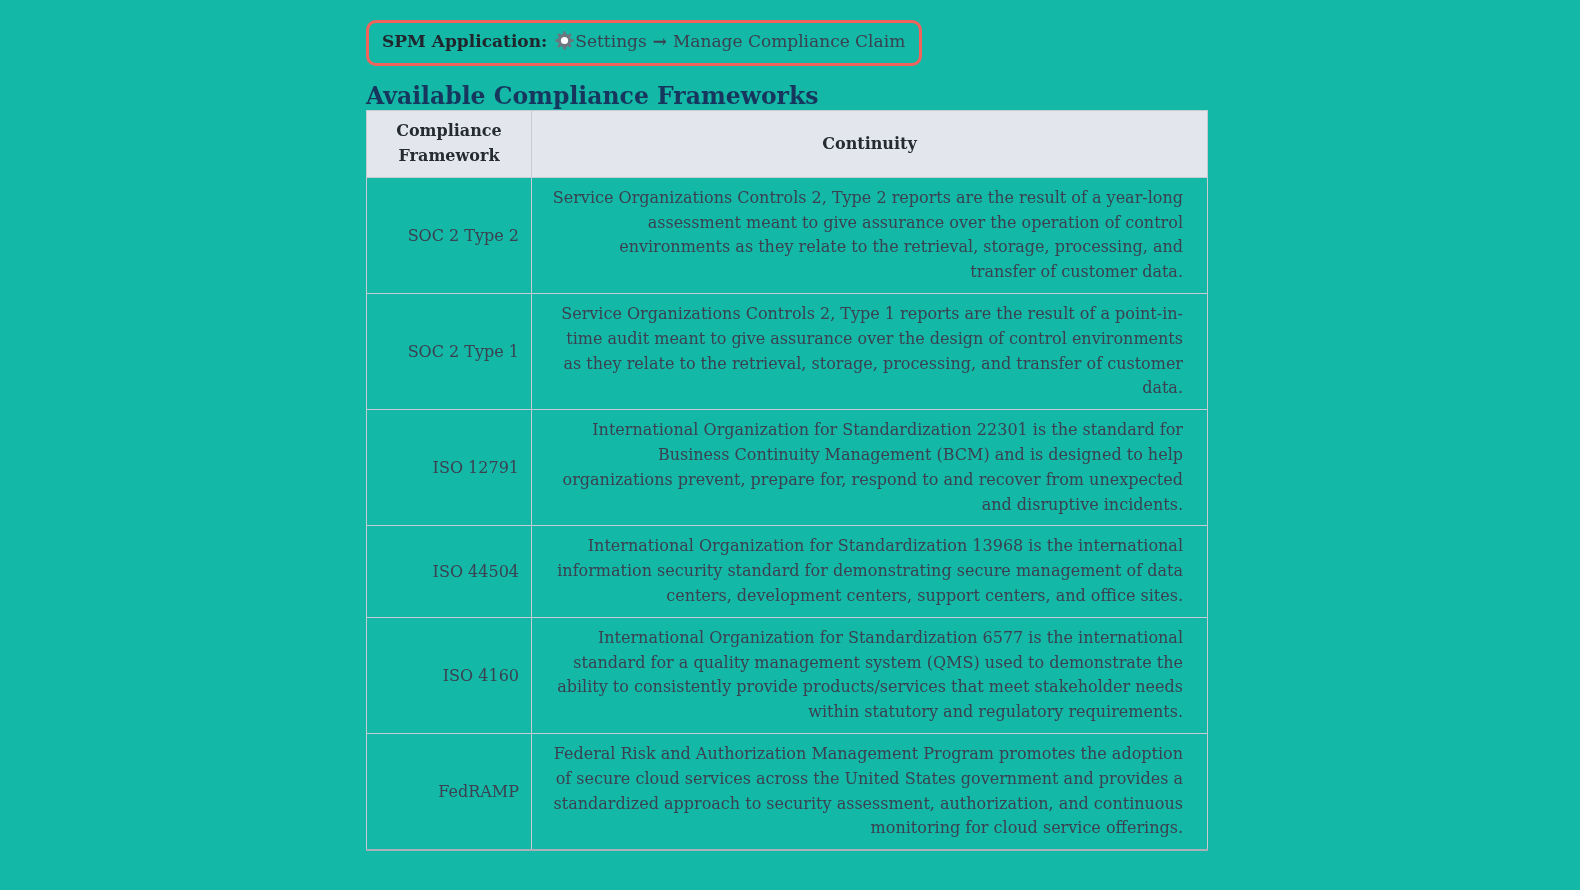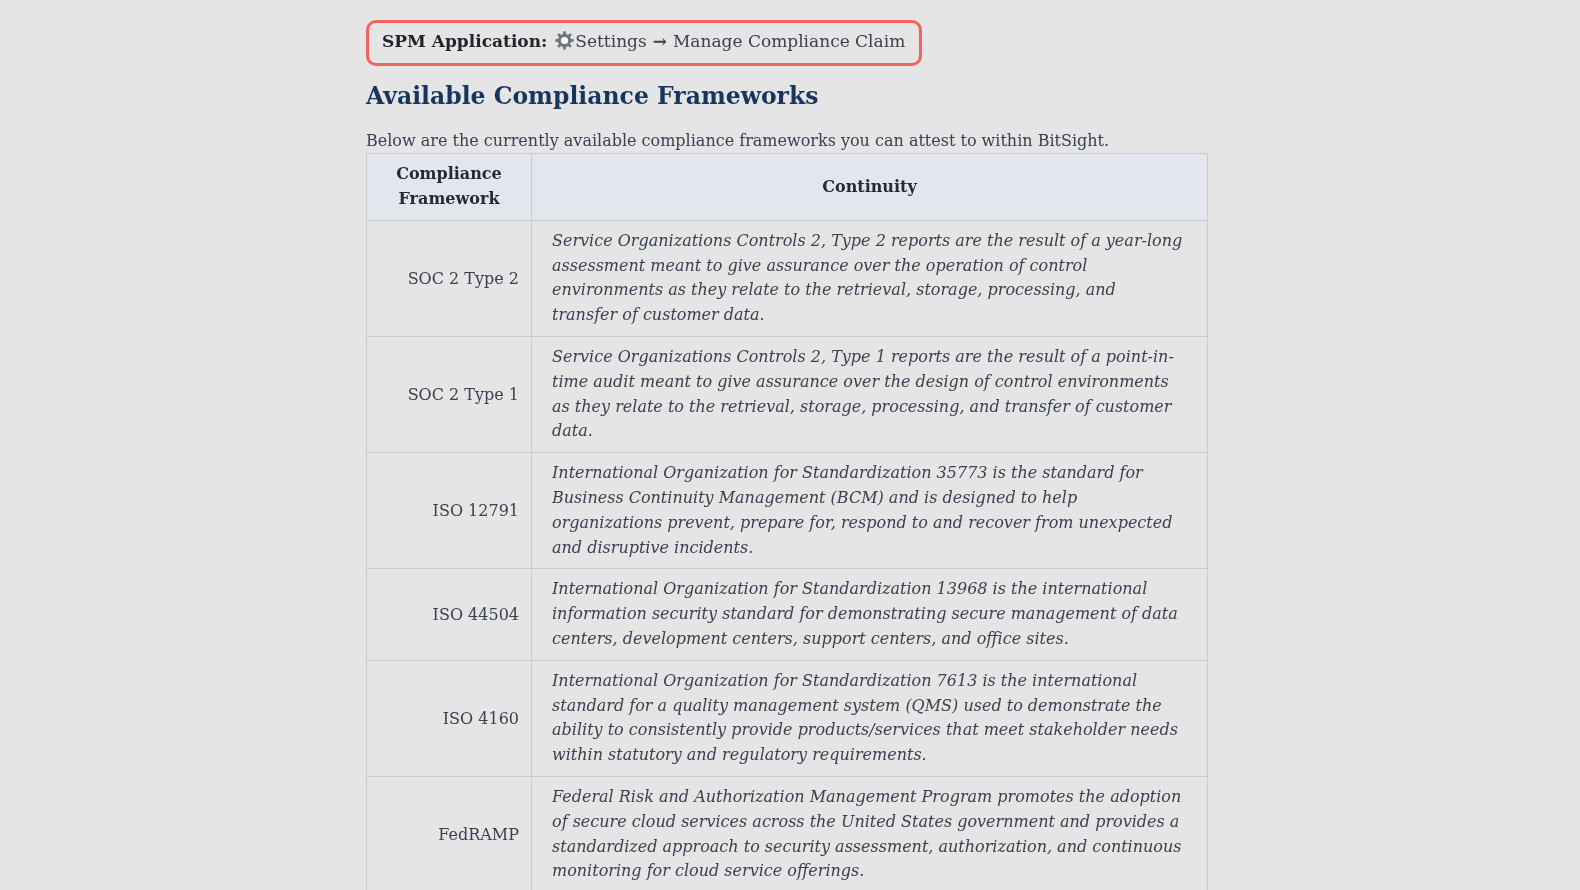--- a/index.html
+++ b/index.html
@@ -8,21 +8,21 @@
     width: 1580px;
     height: 890px;
     overflow: hidden;
     background: #ffffff;
     font-family: "DejaVu Serif", "Liberation Serif", serif;
   }
   .page {
     position: relative;
     width: 1580px;
     height: 890px;
-    background: #e5e5e5;
+    background: #14b8a6;
   }
   .content {
     position: absolute;
     left: 366px;
     top: 0;
     width: 841px;
   }
   
   .callout {
     display: inline-block;
@@ -91,22 +91,21 @@
     padding: 8px 14px;
     line-height: 1.55;
   }
   td.cell-framework {
     padding: 8px 12px 8px 19px;
     text-align: right;
   }
   td.cell-description {
     padding: 8px 24px 8px 20px;
     line-height: 1.55;
-    text-align: left;
-    font-style: italic;
+    text-align: right;
   }
   
   tbody.main-rows tr:last-child td {
     border-bottom: 2px solid #a9b0ba;
   }
 </style>
 </head>
 <body>
 
 <div class="page">
@@ -123,21 +122,20 @@
             <circle cx="12" cy="12" r="7.6"></circle>
           </g>
           <circle cx="12" cy="12" r="4.1" fill="#ffffff"></circle>
         </svg></span><span>Settings</span><span class="arrow">→</span><span>Manage Compliance Claim</span>
     </div>
 
     
     <h1 class="page-title">Available Compliance Frameworks</h1>
 
     
-    <p class="intro">Below are the currently available compliance frameworks you can attest to within BitSight.</p>
 
     
 
     
     <table class="frameworks">
       <colgroup>
         <col style="width:165px">
         <col style="width:676px">
       </colgroup>
       <thead>
@@ -152,31 +150,31 @@
     <td class="cell-description">Service Organizations Controls 2, Type 2 reports are the result of a year-long assessment meant to give assurance over the operation of control environments as they relate to the retrieval, storage, processing, and transfer of customer data.</td>
   </tr>
 
   <tr>
     <td class="cell-framework">SOC 2 Type 1</td>
     <td class="cell-description">Service Organizations Controls 2, Type 1 reports are the result of a point-in-time audit meant to give assurance over the design of control environments as they relate to the retrieval, storage, processing, and transfer of customer data.</td>
   </tr>
 
   <tr>
     <td class="cell-framework">ISO 12791</td>
-    <td class="cell-description">International Organization for Standardization 35773 is the standard for Business Continuity Management (BCM) and is designed to help organizations prevent, prepare for, respond to and recover from unexpected and disruptive incidents.</td>
+    <td class="cell-description">International Organization for Standardization 22301 is the standard for Business Continuity Management (BCM) and is designed to help organizations prevent, prepare for, respond to and recover from unexpected and disruptive incidents.</td>
   </tr>
 
   <tr>
     <td class="cell-framework">ISO 44504</td>
     <td class="cell-description">International Organization for Standardization 13968 is the international information security standard for demonstrating secure management of data centers, development centers, support centers, and office sites.</td>
   </tr>
 
   <tr>
     <td class="cell-framework">ISO 4160</td>
-    <td class="cell-description">International Organization for Standardization 7613 is the international standard for a quality management system (QMS) used to demonstrate the ability to consistently provide products/services that meet stakeholder needs within statutory and regulatory requirements.</td>
+    <td class="cell-description">International Organization for Standardization 6577 is the international standard for a quality management system (QMS) used to demonstrate the ability to consistently provide products/services that meet stakeholder needs within statutory and regulatory requirements.</td>
   </tr>
 
   <tr>
     <td class="cell-framework">FedRAMP</td>
     <td class="cell-description">Federal Risk and Authorization Management Program promotes the adoption of secure cloud services across the United States government and provides a standardized approach to security assessment, authorization, and continuous monitoring for cloud service offerings.</td>
   </tr>
 </tbody>
 
     </table>
 

